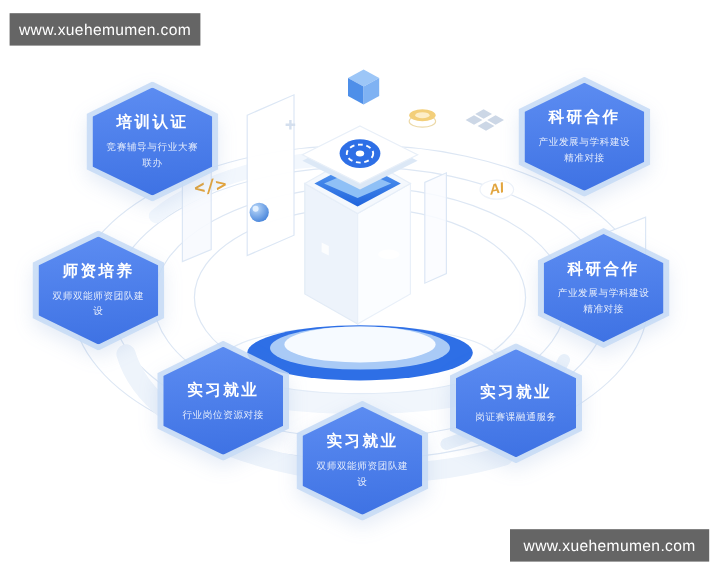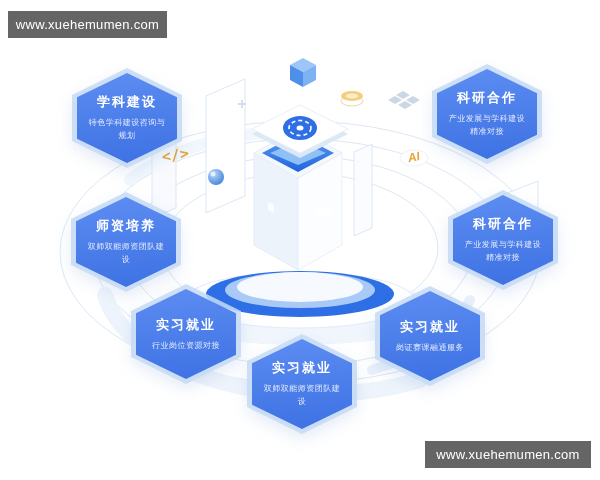--- a/index.html
+++ b/index.html
@@ -29,21 +29,21 @@
     background:linear-gradient(175deg,#5d8df2 0%,#3d71e3 100%);
     color:#fff; display:flex; flex-direction:column; align-items:center;
     justify-content:center; text-align:center; padding:0 10px; box-sizing:border-box;
   }
   .hex-title { font-size:13px; font-weight:700; letter-spacing:2px; }
   .hex-sub { margin-top:6px; font-size:8px; line-height:1.6;
              color:rgba(255,255,255,.85); letter-spacing:.5px; }
 
   .hex-1 { left:72px;  top:68px;  }
   .hex-2 { left:432px; top:64px;  }
-  .hex-3 { left:27px;  top:192px;margin-left:44px; }
+  .hex-3 { left:27px;  top:192px; }
   .hex-4 { left:448px; top:190px; }
   .hex-5 { left:131px; top:284px; }
   .hex-6 { left:247px; top:334px; }
   .hex-7 { left:375px; top:286px; }
 </style>
 </head>
 <body>
 
 <div class="stage">
 
@@ -140,22 +140,22 @@
 
     <g stroke="#d4dfee" stroke-width="2">
       <path d="M 238 104 h 8 M 242 100 v 8" fill="none"></path>
       <path d="M 452 352 h 7 M 455.5 348.5 v 7" fill="none"></path>
     </g>
   </svg>
 
   <div class="hex hex-1">
     <div class="hex-border"></div>
     <div class="hex-core">
-      <div class="hex-title">学科建设</div>
-      <div class="hex-sub">特色学科建设咨询与规划</div>
+      <div class="hex-title">培训认证</div>
+      <div class="hex-sub">竞赛辅导与行业大赛联办</div>
     </div>
   </div>
 
   <div class="hex hex-2">
     <div class="hex-border"></div>
     <div class="hex-core">
       <div class="hex-title">科研合作</div>
       <div class="hex-sub">产业发展与学科建设精准对接</div>
     </div>
   </div>

